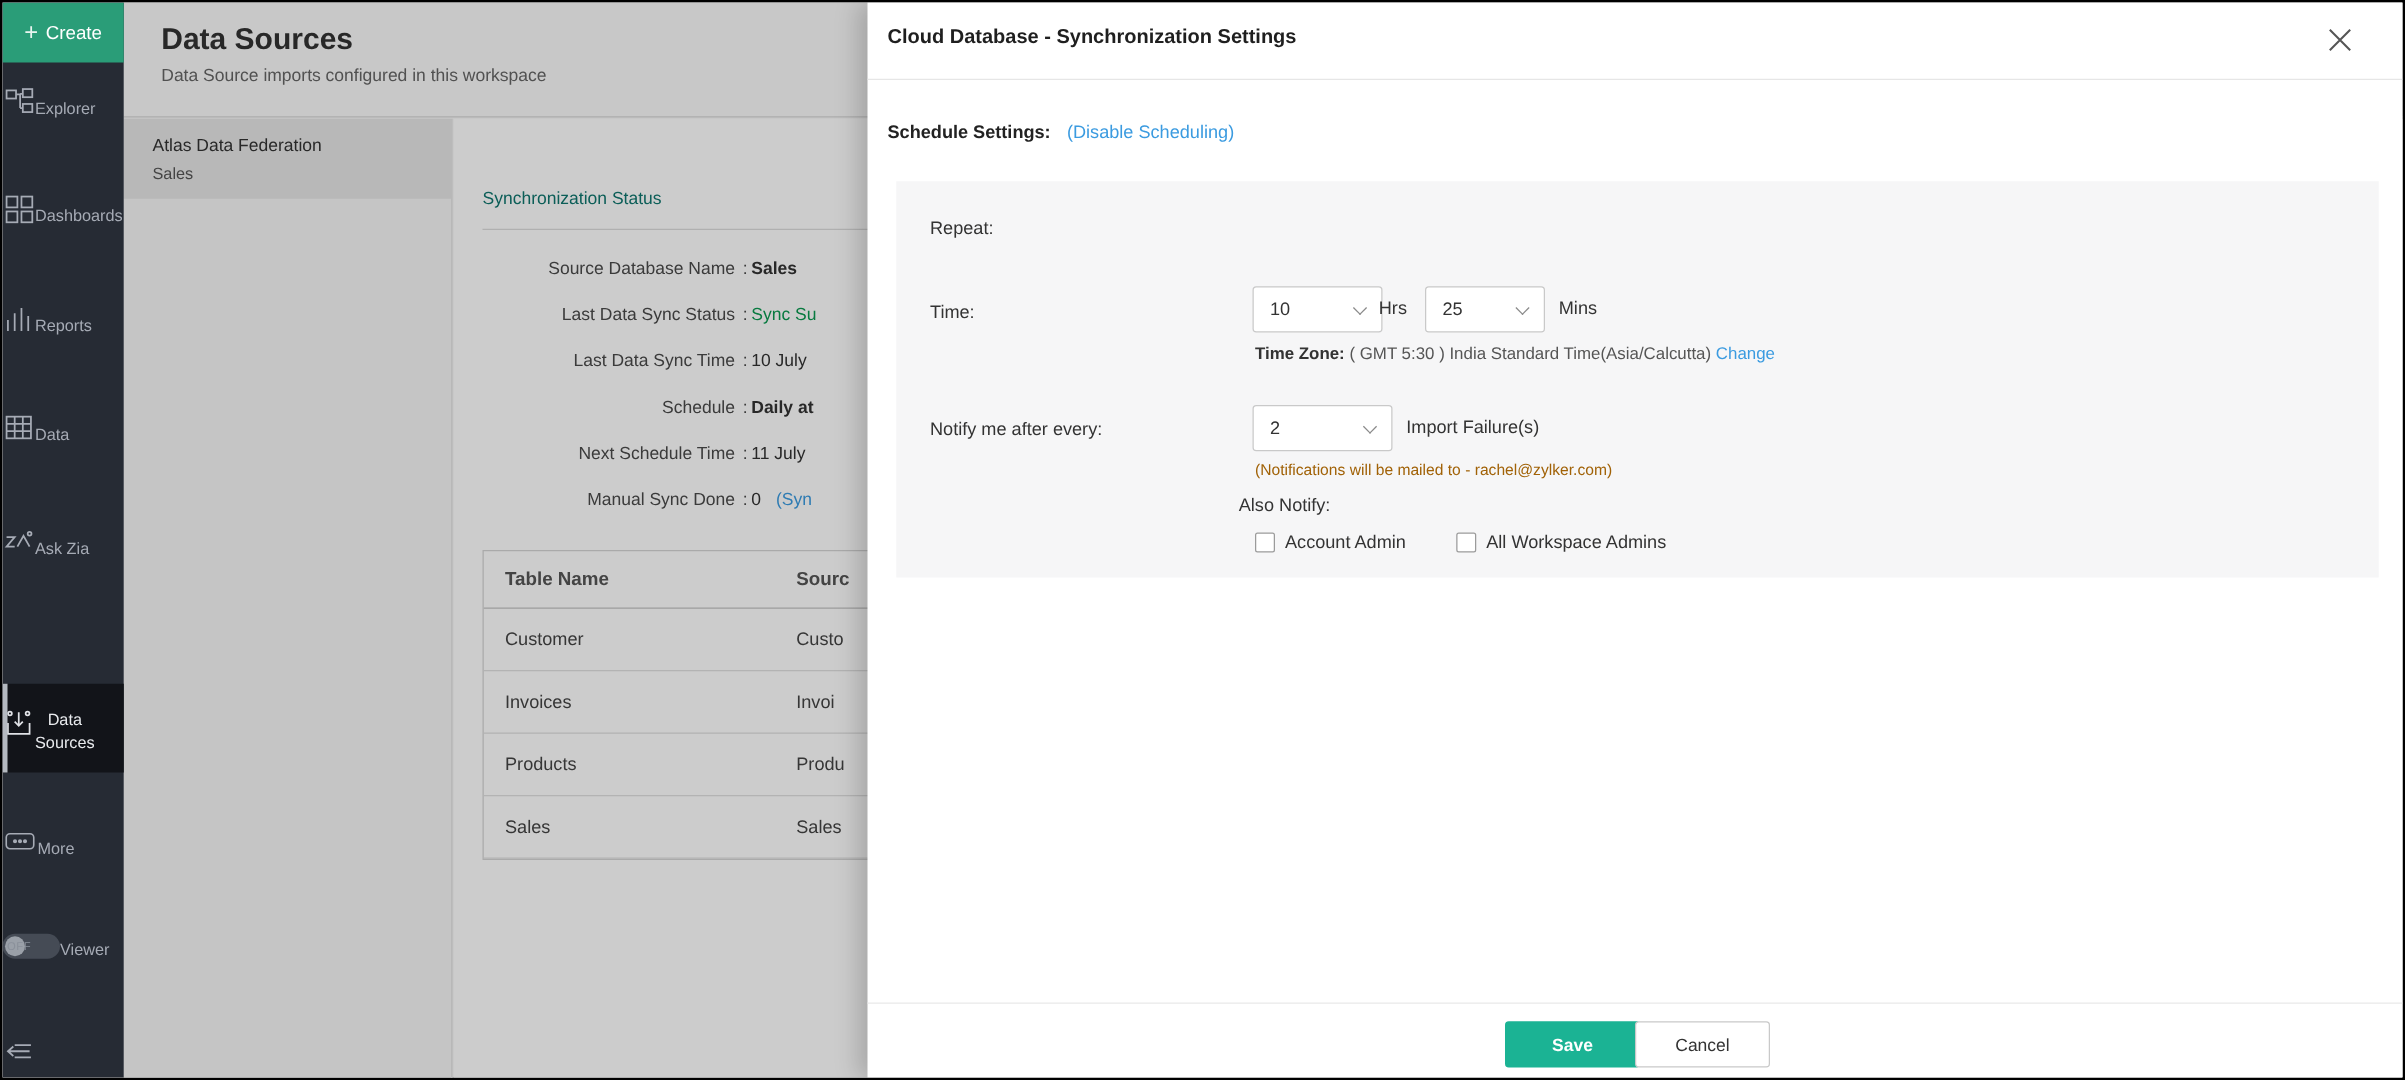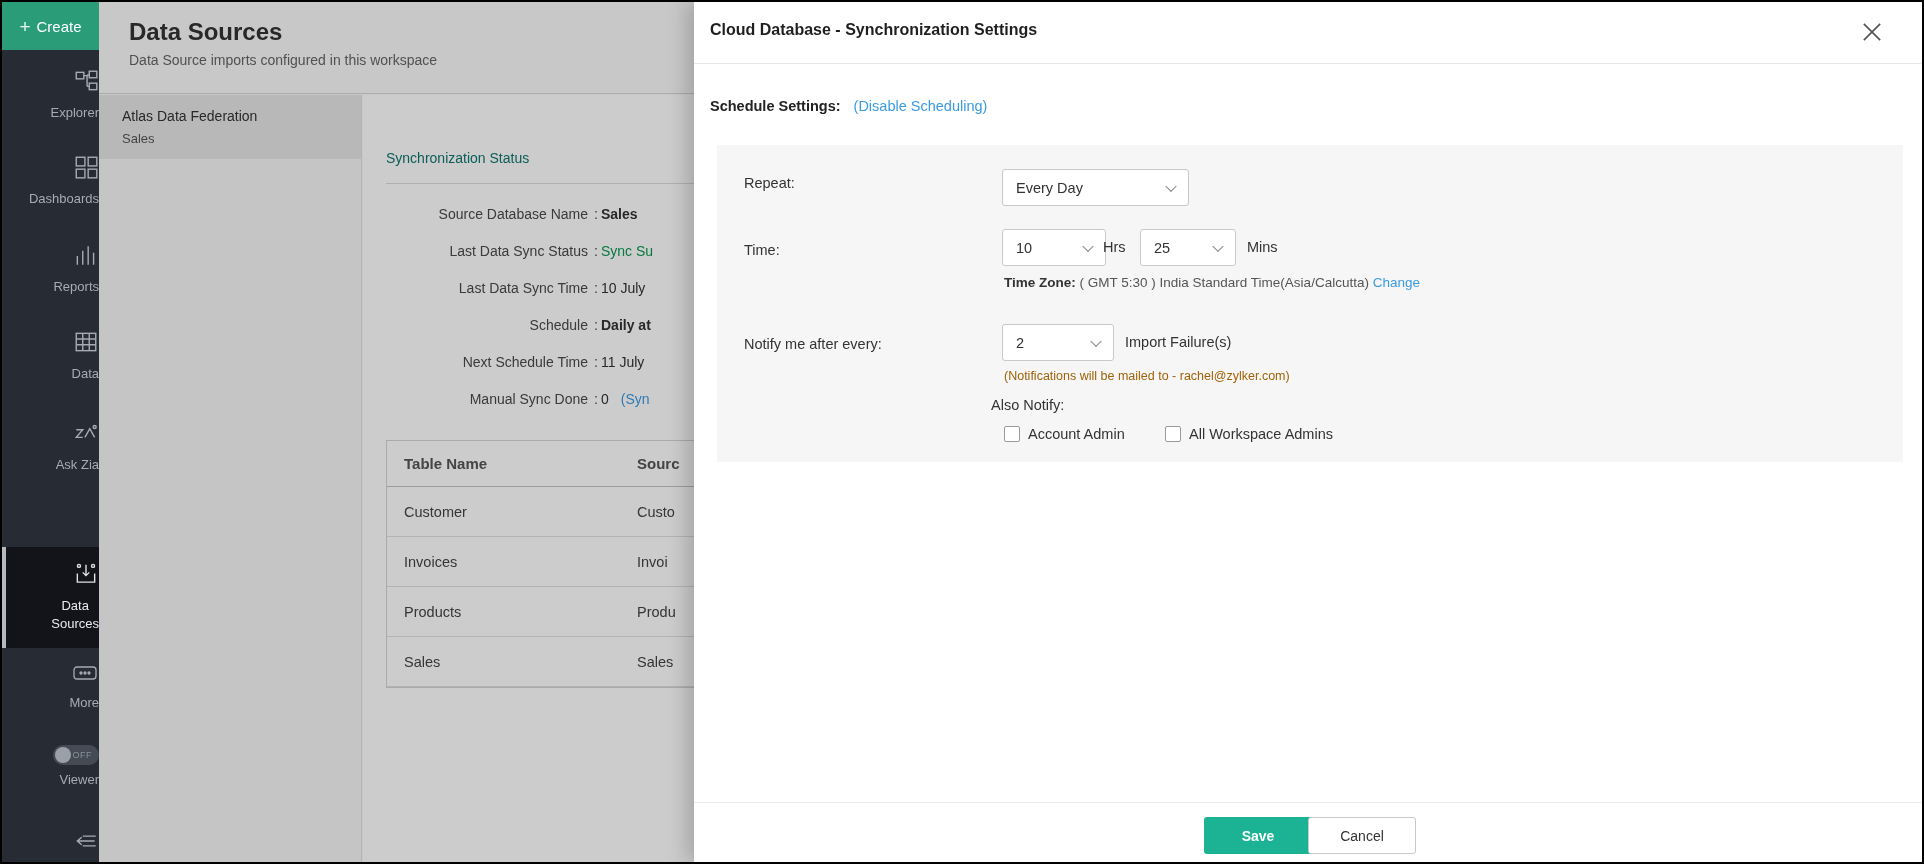--- a/index.html
+++ b/index.html
@@ -5,30 +5,30 @@
   * { margin:0; padding:0; box-sizing:border-box; }
   html,body { width:1924px; height:864px; overflow:hidden; background:#fff;
     font-family:"Liberation Sans","DejaVu Sans",sans-serif; }
   .screen { position:relative; width:1924px; height:864px; border:2px solid #000; background:#fff; overflow:hidden; }
 
   
   .sidebar { position:absolute; left:0; top:0; bottom:0; width:97px; background:#262b34; z-index:2; }
   .create-btn { position:absolute; left:0; top:0; width:97px; height:48px; background:#2a9d78; color:#fff;
     display:flex; align-items:center; justify-content:center; gap:6px; font-size:15px; cursor:pointer; }
   .create-plus { font-size:19px; font-weight:400; line-height:1; color:#e8f5ef; }
-  .nav-item { position:absolute; left:0; width:97px; display:flex; flex-direction:column; align-items:flex-end;
+  .nav-item { position:absolute; left:0; width:97px; display:flex; flex-direction:row; align-items:center;
     color:#a6abb5; cursor:pointer; }
   .nav-item .lbl { font-size:13px; margin-top:6px; text-align:center; line-height:1.35; }
   .nav-item svg { stroke:#a6abb5; fill:none; stroke-width:1.3; }
   .nav-item.selected { background:#121419; color:#e9ebee; padding:14px 0 16px 0; }
   .nav-item.selected svg { stroke:#e0e2e6; }
   .nav-item.selected::before { content:""; position:absolute; left:0; top:0; bottom:0; width:4px; background:#b4b9c0; }
   .toggle-pill { width:46px; height:20px; border-radius:10px; background:#454b55; position:relative; }
   .toggle-knob { position:absolute; left:2px; top:2px; width:16px; height:16px; border-radius:50%; background:#9aa0a8; }
-  .toggle-off { position:absolute; right:7px; top:5px; font-size:9px; color:#8a909a; letter-spacing:.5px; }
+  .toggle-off { position:absolute; right:23px; top:5px; font-size:9px; color:#8a909a; letter-spacing:.5px; }
 
   
   .main { position:absolute; left:97px; top:0; right:0; bottom:0; background:#fafafa; z-index:1; }
   .page-header { position:absolute; left:0; top:0; right:0; height:92px; border-bottom:1px solid #d8d8d8; }
   .page-title { position:absolute; left:30px; top:16px; font-size:24px; font-weight:700; color:#333; }
   .page-subtitle { position:absolute; left:30px; top:50px; font-size:14px; color:#666; }
 
   .list-panel { position:absolute; left:0; top:93px; width:263px; bottom:0; background:#f7f7f7; border-right:1px solid #e2e2e2; }
   .list-item { padding:13px 10px 13px 23px; background:#e6e6e6; cursor:pointer; }
   .list-item .t1 { font-size:14px; color:#333; }
@@ -282,24 +282,20 @@
     <div class="modal-title-divider"></div>
 
     <div class="sched-row">
       <span class="sched-label">Schedule Settings:</span>
       <span class="sched-link">(Disable Scheduling)</span>
     </div>
 
     <div class="form-panel">
 
       <div class="fp-abs form-label" style="left:27px; top:30px">Repeat:</div>
-      <div class="dropdown" style="left:285px; top:24px; width:187px; height:37px">
-        <span class="dval">Every Day</span>
-        <span class="chev"></span>
-      </div>
 
       <div class="fp-abs form-label" style="left:27px; top:97px">Time:</div>
       <div class="dropdown" style="left:285px; top:84px; width:104px; height:37px">
         <span class="dval">10</span>
         <span class="chev"></span>
       </div>
       <div class="fp-abs inline-unit" style="left:386px; top:94px">Hrs</div>
       <div class="dropdown" style="left:423px; top:84px; width:96px; height:37px">
         <span class="dval">25</span>
         <span class="chev"></span>

